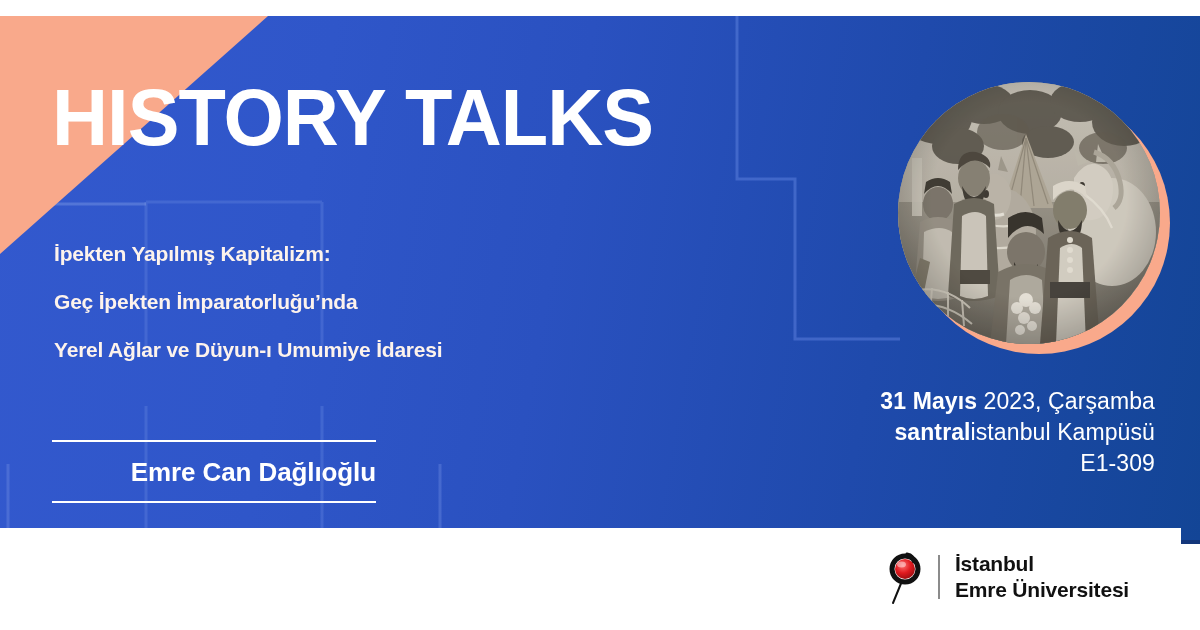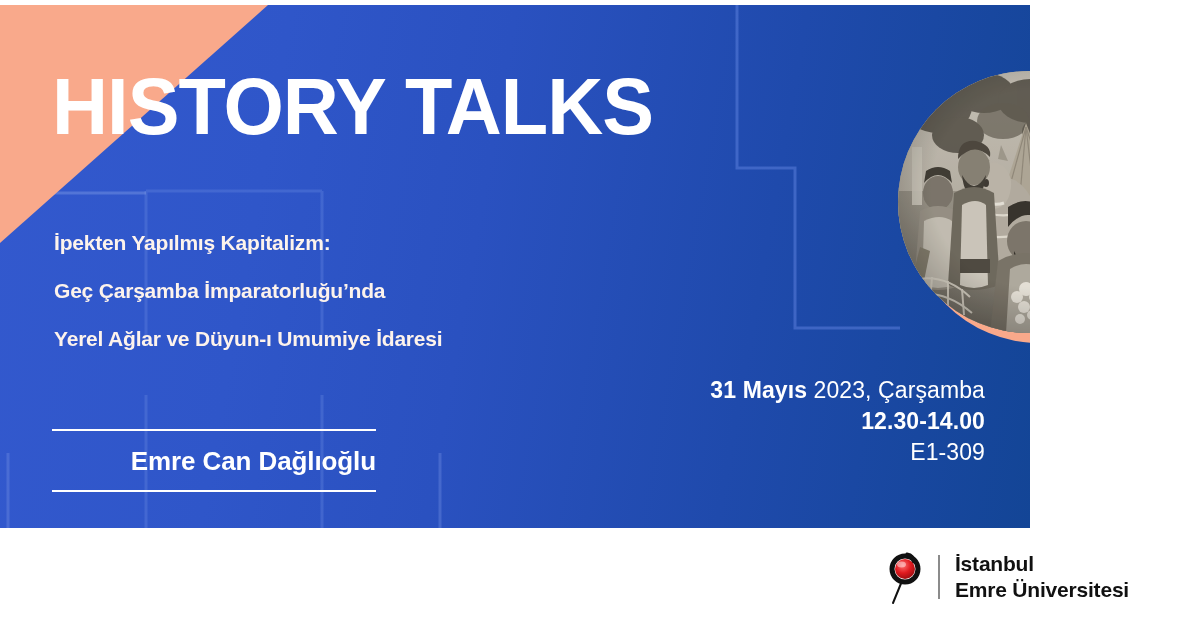--- a/index.html
+++ b/index.html
@@ -19,22 +19,22 @@
     width: 1200px;
     height: 630px;
     overflow: hidden;
     background: #ffffff;
   }
 
   
   .blue-panel {
     position: absolute;
     left: 0;
-    top: 5px;
-    width: 1030px;
+    top: 16px;
+    width: 1200px;
     height: 528px;
     background: linear-gradient(100deg,
                 #3359CE 0%,
                 #2F56C9 26%,
                 #2A51C0 46%,
                 #1F4AAC 72%,
                 #134596 100%);
     overflow: hidden;
   }
 
@@ -254,33 +254,33 @@
     </svg>
 
     <svg class="corner-triangle" viewBox="0 0 270 240">
       <polygon points="0,0 268,0 0,238" fill="#F9A98B"></polygon>
     </svg>
 
     <div class="headline">HISTORY TALKS</div>
 
     <div class="talk-title">
       <div class="line">İpekten Yapılmış Kapitalizm:</div>
-      <div class="line">Geç Çarşamba İmparatorluğu’nda</div>
+      <div class="line">Geç İpekten İmparatorluğu’nda</div>
       <div class="line">Yerel Ağlar ve Düyun-ı Umumiye İdaresi</div>
     </div>
 
     <div class="speaker">
       <div class="rule"></div>
       <div class="name">Emre Can Dağlıoğlu</div>
       <div class="rule"></div>
     </div>
 
     <div class="details">
       <div class="row"><span class="strong">31 Mayıs</span><span> 2023, Çarşamba</span></div>
-      <div class="row all-bold">12.30-14.00</div>
+      <div class="row"><span class="strong">santral</span><span>istanbul Kampüsü</span></div>
       <div class="row">E1-309</div>
     </div>
 
     <div class="photo-wrap">
       <div class="photo-ring"></div>
       <div class="photo-circle">
         <svg width="262" height="262" viewBox="0 0 262 262" aria-hidden="true">
           <defs>
             <linearGradient id="skyG" x1="0" y1="0" x2="0" y2="1">
               <stop offset="0%" stop-color="#cfcabf"></stop>

